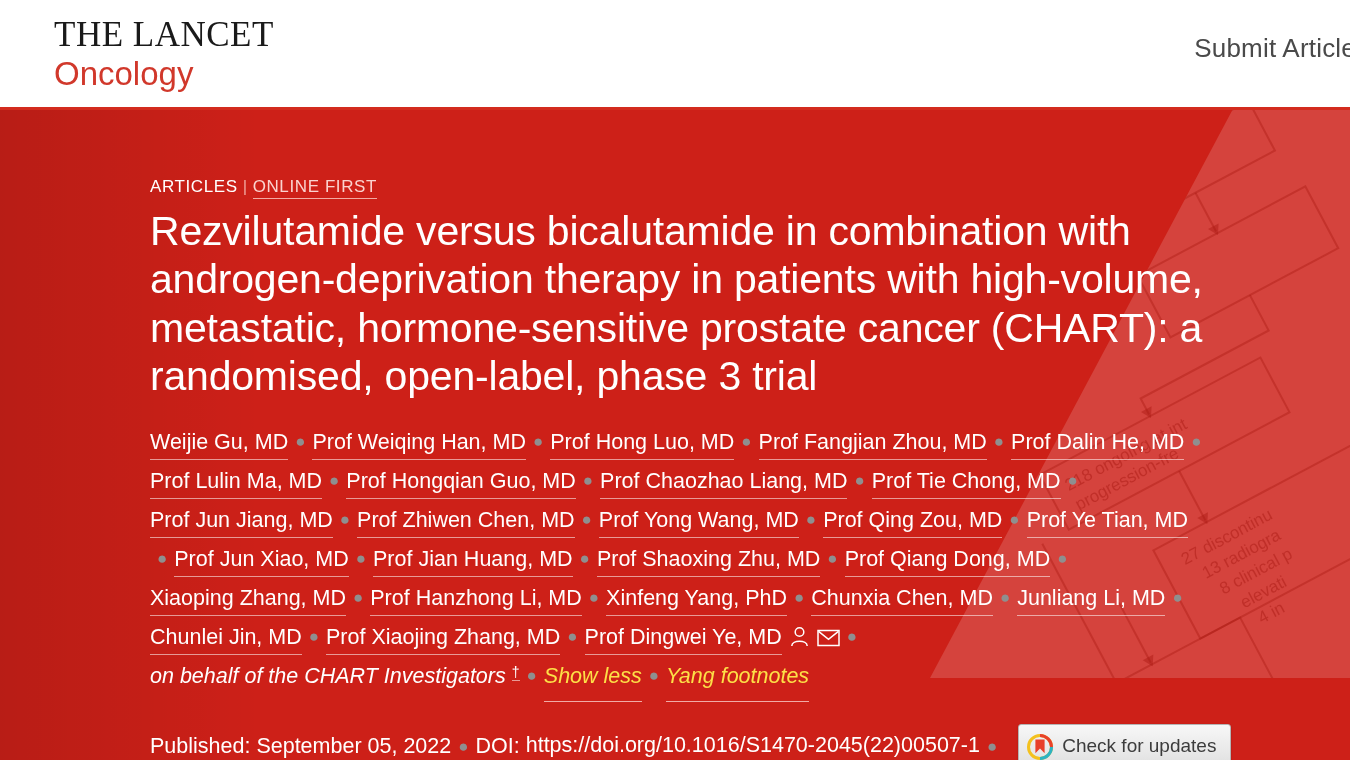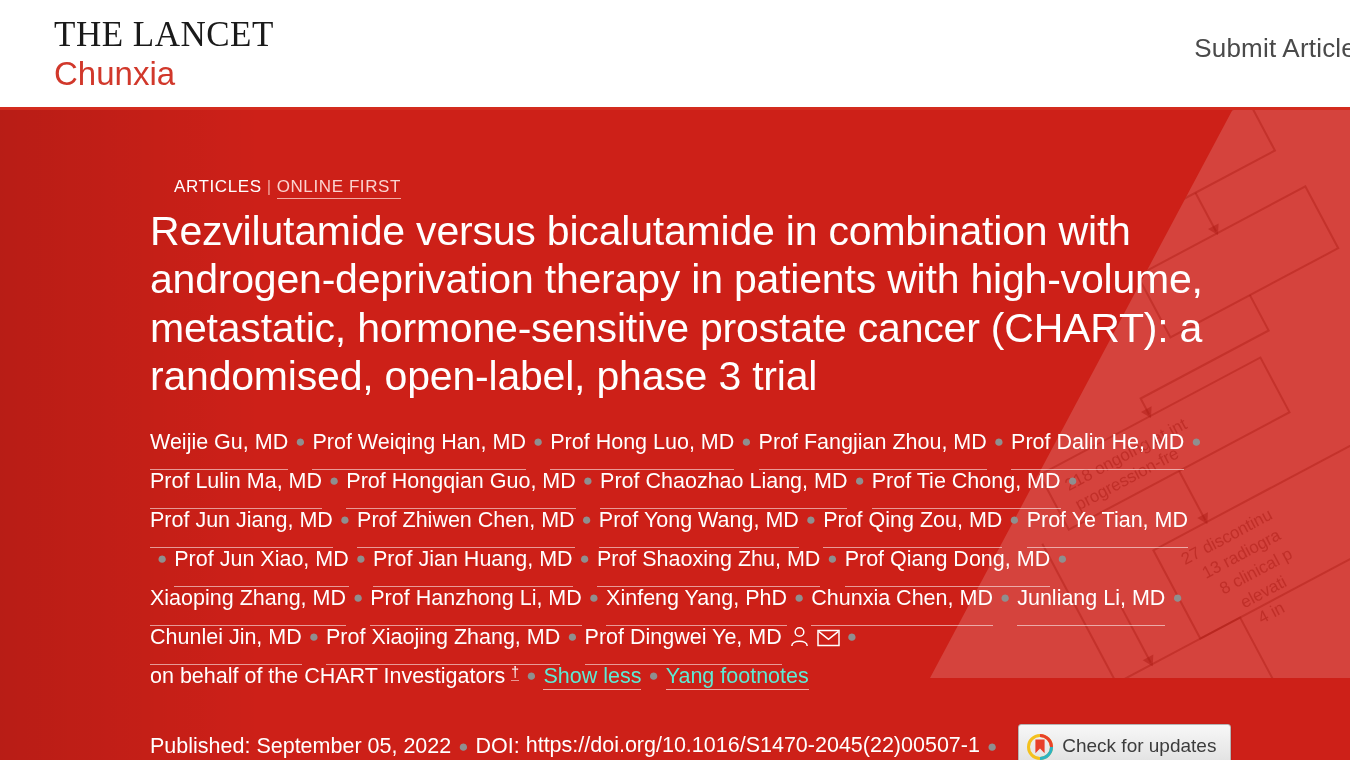--- a/index.html
+++ b/index.html
@@ -87,21 +87,20 @@
     position: absolute;
     left: 150px; top: 0;
     width: 1100px;
   }
   .kicker {
     margin-top: 68px;
     font-size: 17px;
     letter-spacing: 0.6px;
     color: #ffffff;
     line-height: 1;
-    margin-left: 24px;
   }
   .kicker .sep {
     color: #f0a39c;
     margin: 0 5px;
     font-weight: 300;
   }
   .kicker .online-first {
     color: #fbd3cf;
     border-bottom: 1px solid #f3a9a2;
     padding-bottom: 2px;
@@ -121,48 +120,49 @@
     margin-top: 22px;
     font-size: 21.5px;
     line-height: 1.82;
     color: #ffffff;
     max-width: 1060px;
   }
   .author-link {
     color: #ffffff;
     text-decoration: none;
     border-bottom: 1px solid rgba(255,255,255,0.55);
-    padding-bottom: 15px;
+    padding-bottom: 5px;
     white-space: nowrap;
   }
   .dot-sep {
     display: inline-block;
     color: #8f8f8f;
     font-size: 17px;
     margin: 0 7px;
     vertical-align: 2px;
   }
   .author-icon {
     display: inline-block;
     vertical-align: -3px;
     margin-left: 8px;
   }
   .author-icon svg { display: block; }
-  .plain-text { white-space: nowrap; }
+  .plain-text { white-space: nowrap; font-style: italic; }
   .dagger {
     font-size: 14px;
     vertical-align: 6px;
     border-bottom: 1px solid rgba(255,255,255,0.55);
   }
   .soft-link {
-    color: #5eead4;
+    color: #fde047;
     text-decoration: none;
     border-bottom: 1px solid rgba(252,217,213,0.75);
-    padding-bottom: 1px;
-    white-space: nowrap;
+    padding-bottom: 13px;
+    white-space: nowrap;
+    font-style: italic;
   }
 
   .publine {
     margin-top: 28px;
     font-size: 21.5px;
     color: #ffffff;
     line-height: 1.6;
     display: flex;
     align-items: center;
     flex-wrap: nowrap;
@@ -194,21 +194,21 @@
     white-space: nowrap;
   }
   .crossmark-logo { display: block; }
 </style>
 </head>
 <body>
 
 <div class="site-header">
   <div class="logo-block">
     <div class="logo-lancet">THE LANCET</div>
-    <div class="logo-oncology">Chunxia</div>
+    <div class="logo-oncology">Oncology</div>
   </div>
   <div class="submit-article">Submit Article</div>
 </div>
 
 <div class="banner">
   <div class="banner-shade-left"></div>
 
   <div class="deco-wrap">
     <div class="deco-inner">
       <svg viewBox="0 0 620 620" xmlns="http://www.w3.org/2000/svg">

